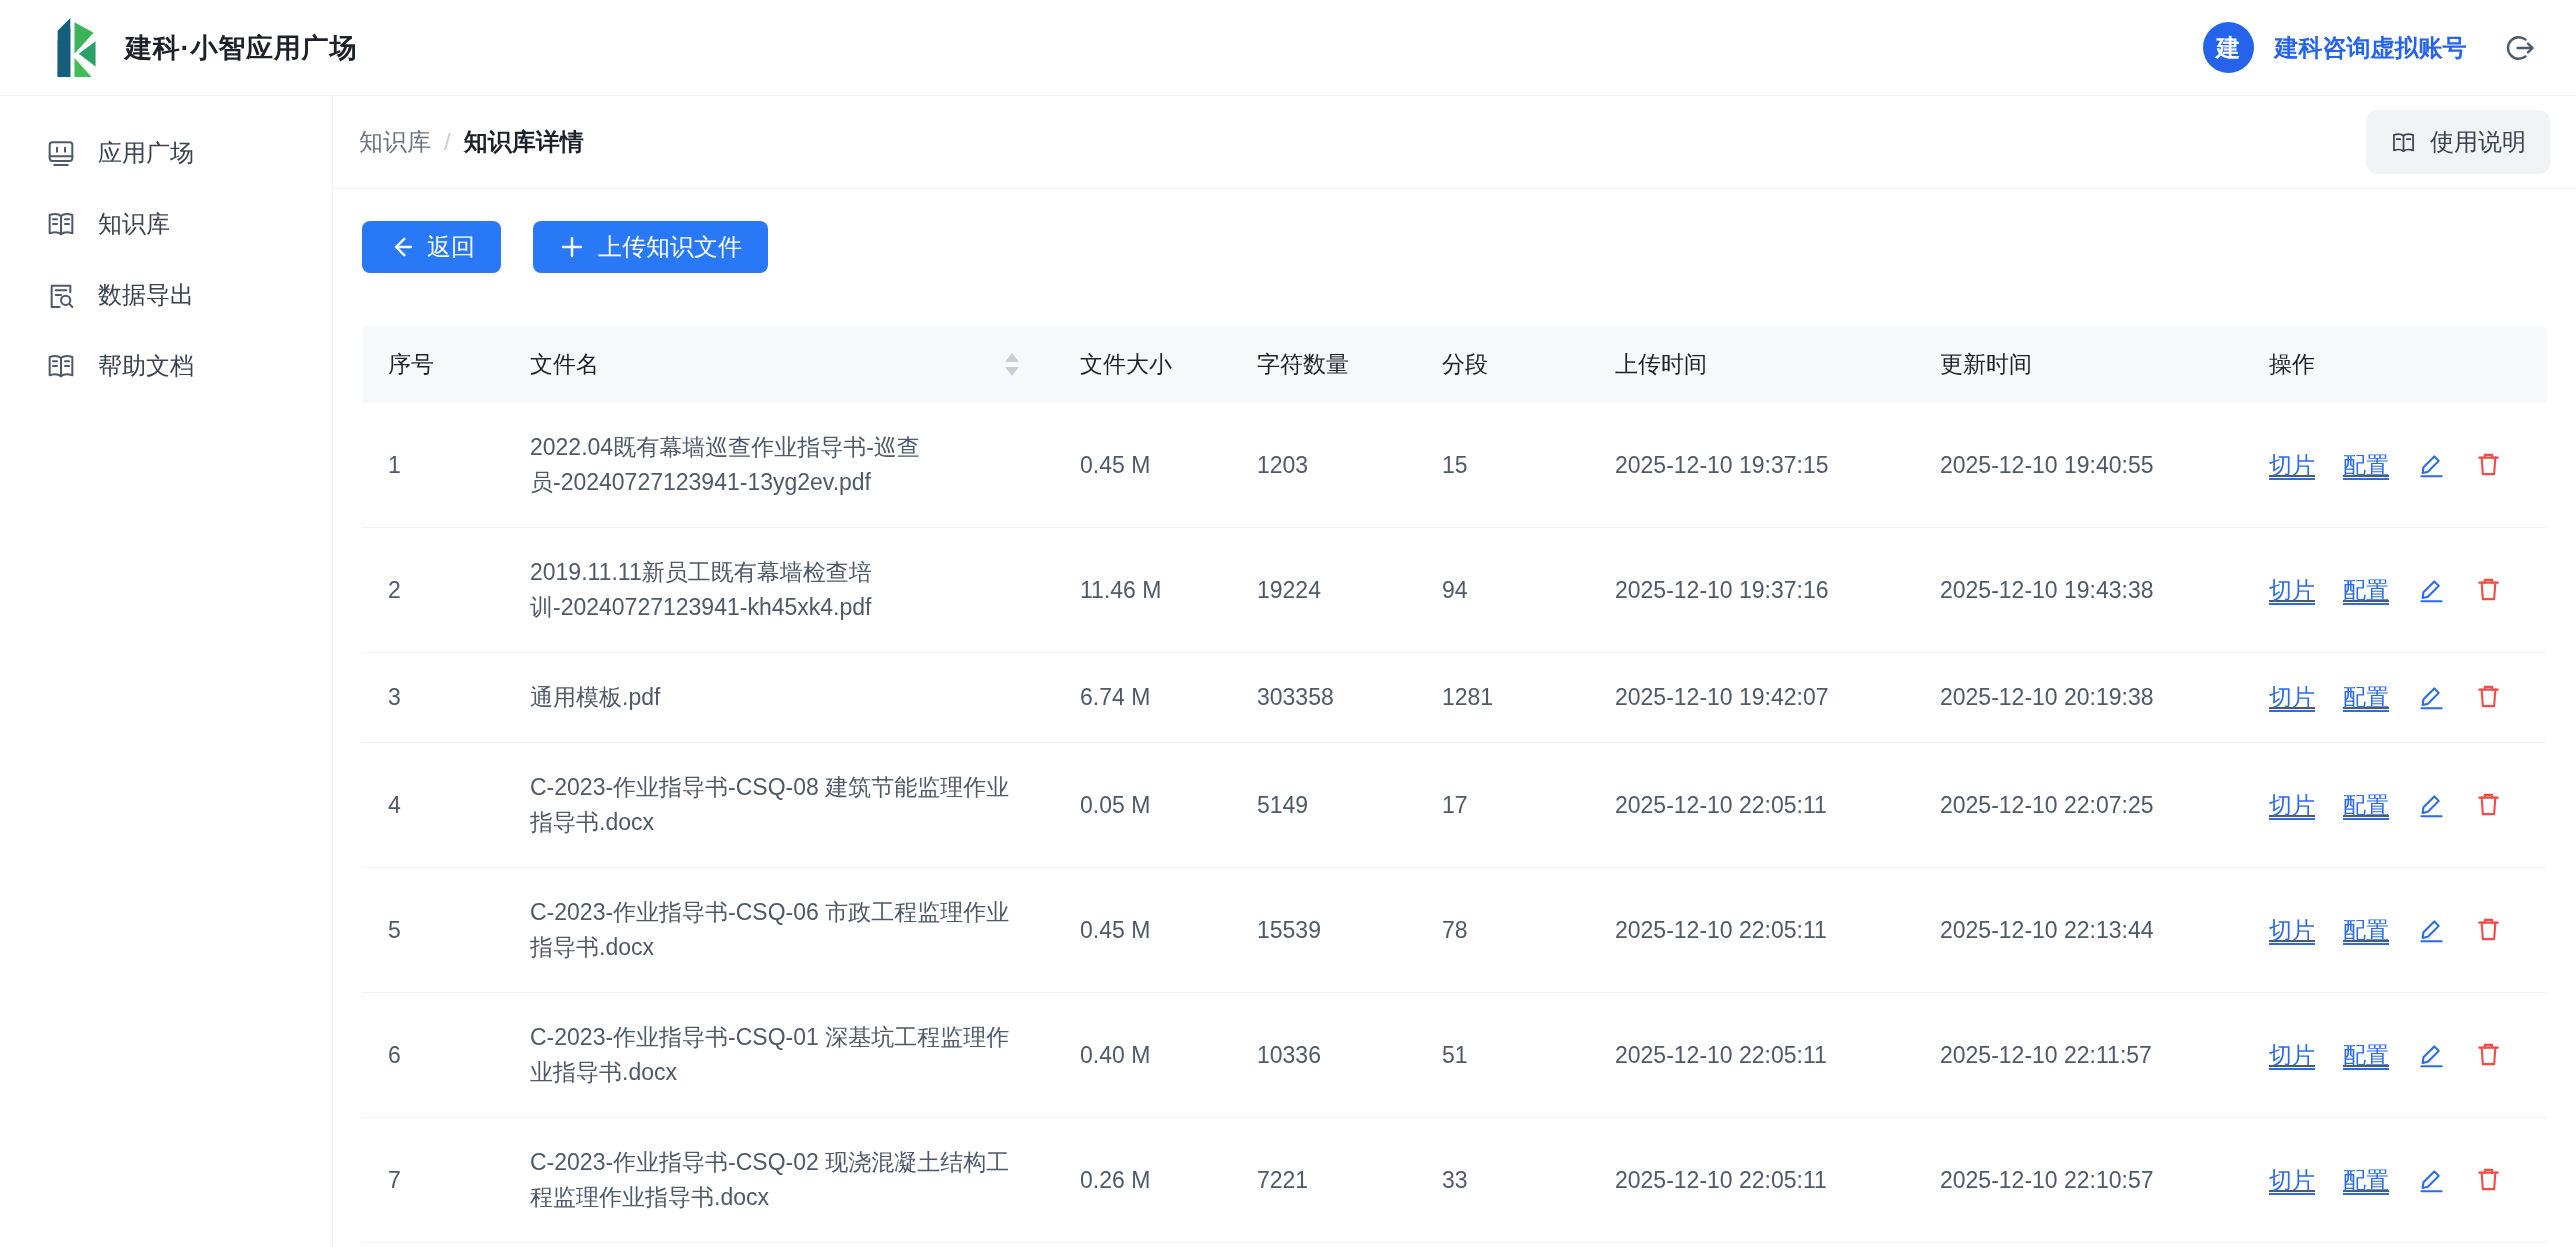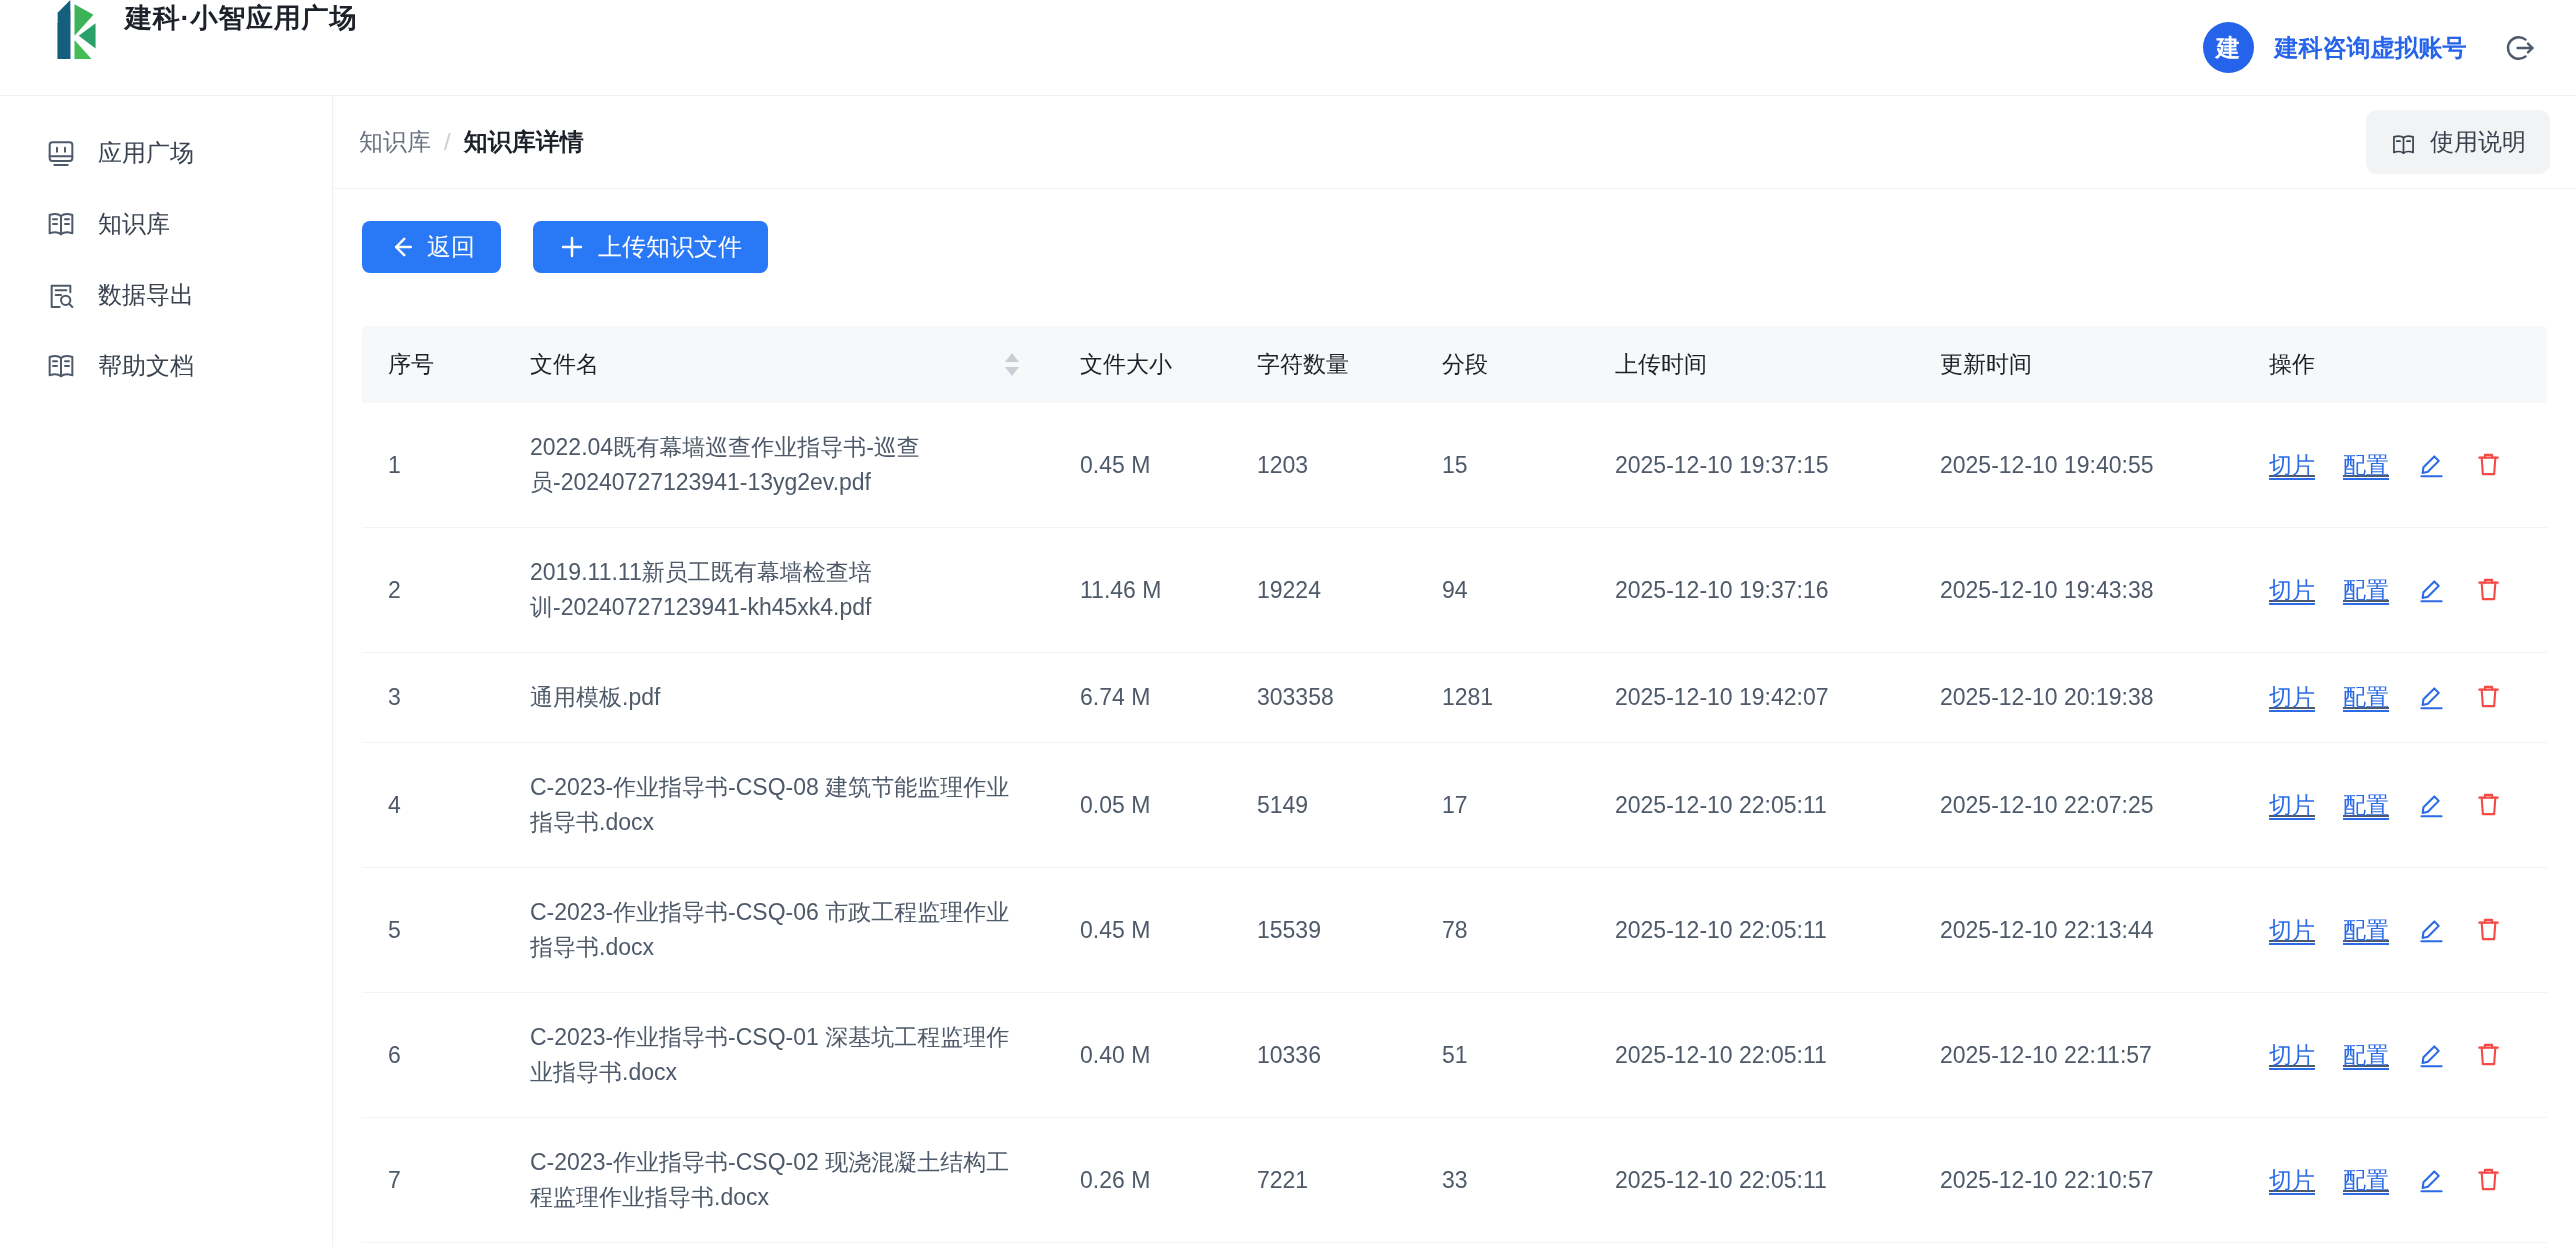--- a/index.html
+++ b/index.html
@@ -1,20 +1,20 @@
 <!DOCTYPE html>
 <html style="font-size:13px"><head>
 <meta charset="utf-8">
 <style>
   * { margin:0; padding:0; box-sizing:border-box; }
   html,body { width:2576px; height:1248px; overflow:hidden; background:#fff;
     font-family:"Liberation Sans","DejaVu Sans",sans-serif; color:#4E5969; }
 
   
-  .topbar { height:96px; display:flex; padding:0 39px 0 45px;
+  .topbar { height:96px; display:flex; align-items:center; padding:0 39px 0 45px;
     border-bottom:1.6px solid #EEF0F2; background:#fff; }
   .logo { width:59px; height:59px; flex:0 0 auto; }
   .app-title { margin-left:21px; font-size:27px; font-weight:700; color:#1D2129; letter-spacing:0.8px; }
   .topbar-right { margin-left:auto; display:flex; align-items:center; gap:21px; }
   .avatar { width:51px; height:51px; border-radius:50%; background:#2563EB; color:#fff;
     font-size:24px; display:flex; align-items:center; justify-content:center; font-weight:600; }
   .username { font-size:24px; font-weight:700; color:#2563EB; }
   .logout { width:35px; height:35px; margin-left:14.5px; display:flex; align-items:center; justify-content:center; cursor:pointer; }
 
   
@@ -26,21 +26,21 @@
 
   .main { flex:1; display:flex; flex-direction:column; background:#fff; min-width:0; }
 
   
   .crumb-row { height:93px; display:flex; align-items:center; padding:0 26px;
     border-bottom:1.6px solid #F2F3F5; }
   .crumb { display:flex; align-items:center; gap:13px; font-size:24px; }
   .crumb-parent { color:#6B7280; cursor:pointer; }
   .crumb-sep { color:#C9CDD4; }
   .crumb-current { color:#1D2129; font-weight:700; }
-  .usage-btn { margin-left:auto; display:flex; align-items:flex-end; gap:13px; background:#F2F3F5;
+  .usage-btn { margin-left:auto; display:flex; align-items:center; gap:13px; background:#F2F3F5;
     border:none; border-radius:11.2px; padding:16px 24px; font-size:24px; color:#39424E; cursor:pointer;
     font-family:inherit; }
 
   
   .toolbar { display:flex; gap:32px; margin:32px 29px 0 29px; }
   .btn-primary { display:flex; align-items:center; gap:13px; background:#2979F7; color:#fff;
     border:none; border-radius:8px; height:52px; padding:0 26px; font-size:24px; cursor:pointer;
     font-family:inherit; }
 
   

